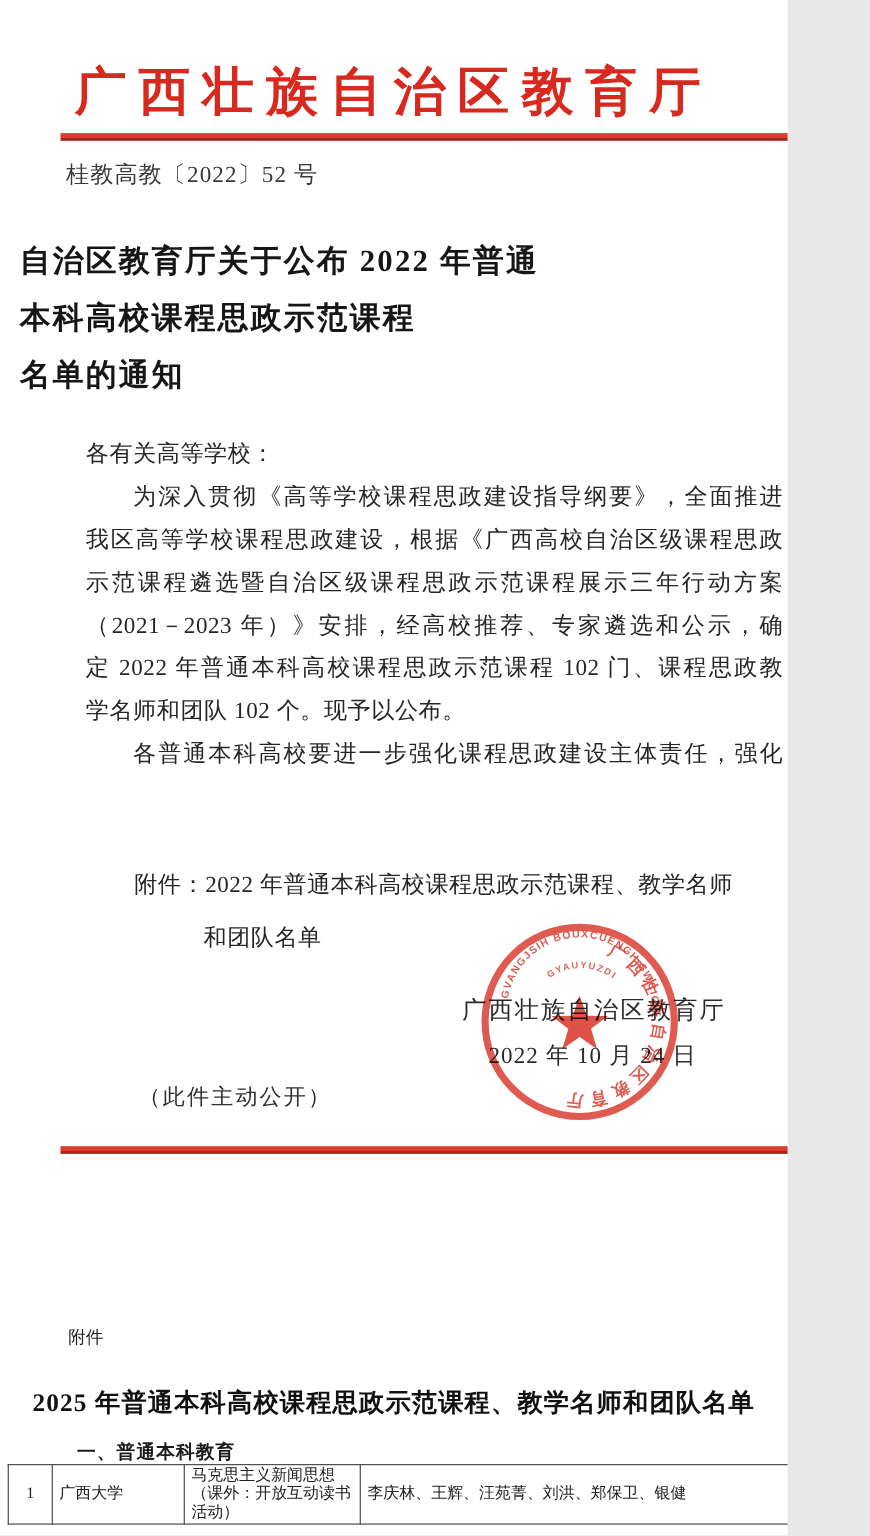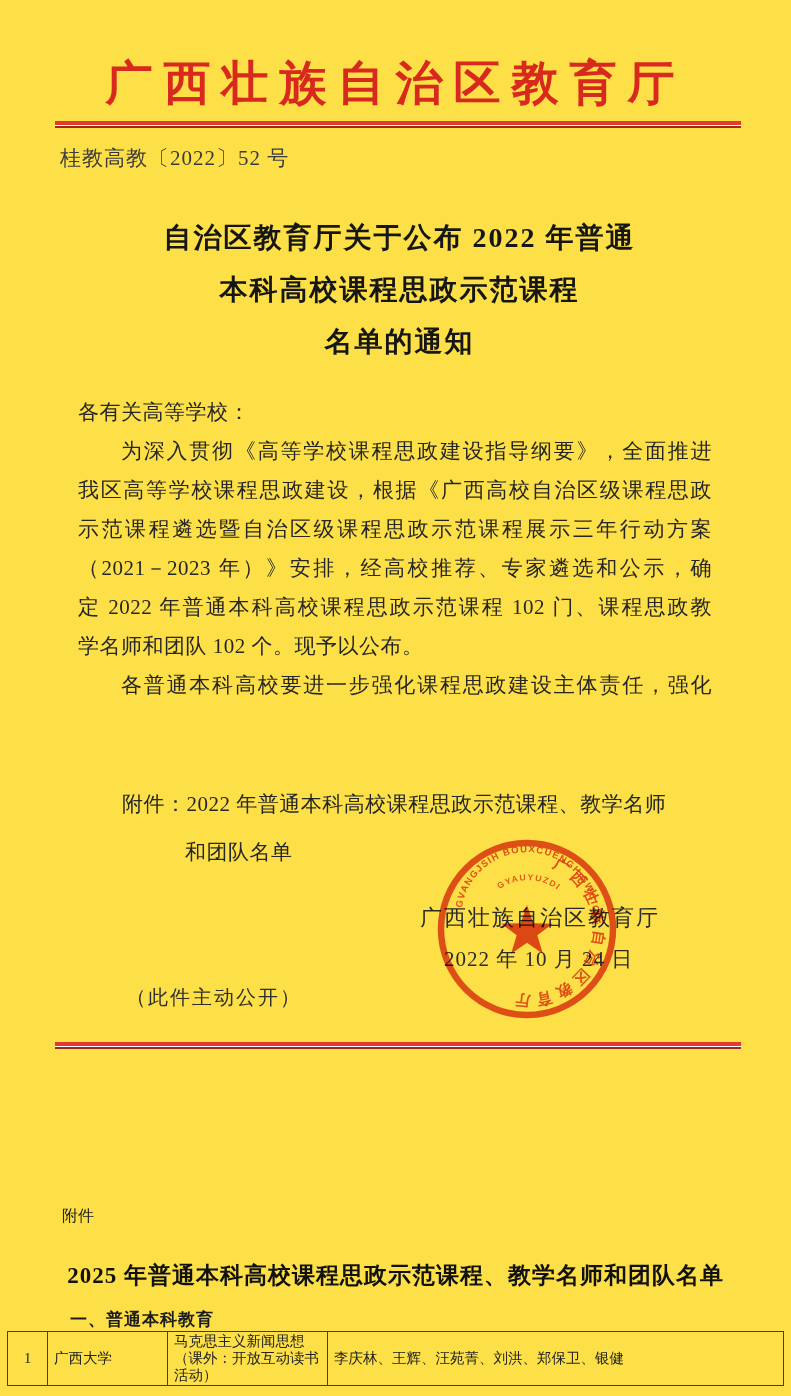--- a/index.html
+++ b/index.html
@@ -1,19 +1,19 @@
 <!DOCTYPE html>
 <html><head>
 <meta charset="utf-8">
 <style>
   html,body{margin:0;padding:0;background:#e8e8e8;}
   .page{
     position:relative;
-    width:791px;height:1396px;
-    background:#fde047;
+    width:716px;height:1396px;
+    background:#ffffff;
     overflow:hidden;
     font-family:"Liberation Serif","DejaVu Serif",serif;
     color:#2d2d2d;
   }
   
   .org-header{
     position:absolute;top:52px;left:0;width:100%;
     text-align:center;
     font-size:47px;font-weight:bold;
     letter-spacing:11px;
@@ -27,22 +27,22 @@
   .rule-top{top:121px;}
   .rule-bottom{top:1042px;}
   .doc-number{
     position:absolute;top:144px;left:60px;width:640px;
     text-align:left;
     font-size:21px;color:#3a3a3a;letter-spacing:1px;
     white-space:nowrap;
   }
   
   .notice-title{
-    position:absolute;top:212px;left:4px;width:100%;
-    text-align:center;color:#161616;
+    position:absolute;top:212px;left:18px;width:100%;
+    color:#161616;
   }
   .notice-title .t-line{
     font-size:28px;font-weight:bold;line-height:52px;
     letter-spacing:2px;white-space:nowrap;
   }
   
   .body-block{
     position:absolute;top:393px;left:78px;width:634px;
     font-size:21px;color:#262626;
   }

